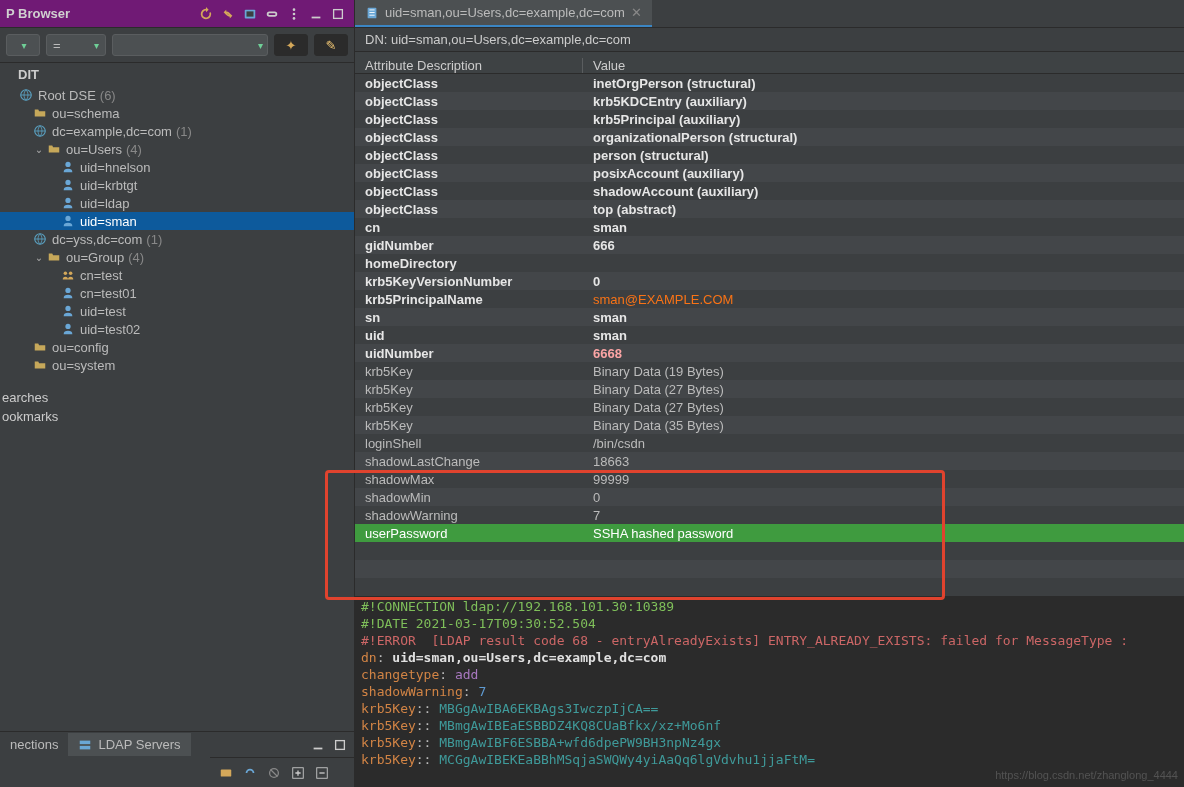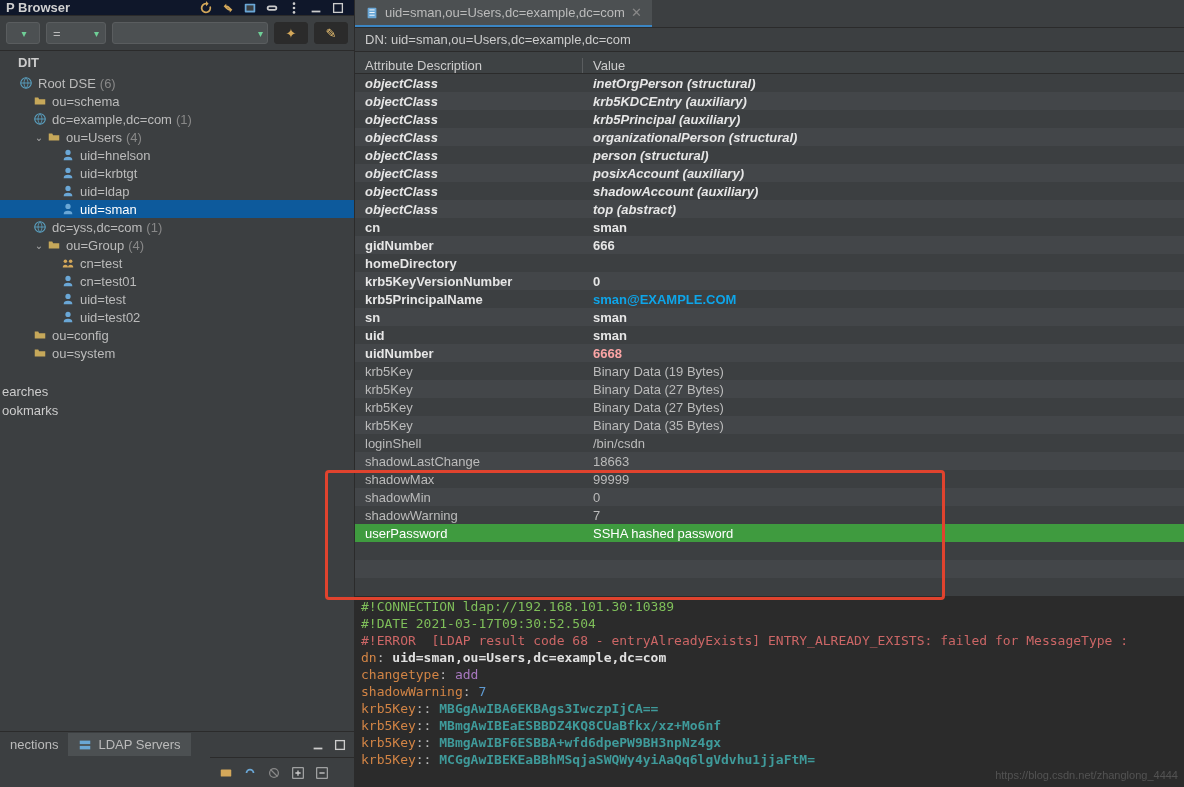--- a/index.html
+++ b/index.html
@@ -18,23 +18,23 @@
 
 .left {
   width: 355px;
   background: #3c3f41;
   display: flex; flex-direction: column;
   border-right: 1px solid #2b2b2b;
 }
 .left-header {
   display: flex; align-items: center; justify-content: space-between;
   padding: 4px 6px;
-  background: #0f172a;
+  background: #701a75;
   border-bottom: 1px solid #2b2b2b;
-  height: 16px;
+  height: 28px;
 }
 .left-header .title { font-weight: 600; color: #d0d0d0; }
 .toolbar-icons { display: flex; gap: 2px; align-items: center; }
 .ticon {
   width: 20px; height: 20px; display: flex; align-items: center; justify-content: center;
   border-radius: 2px; cursor: pointer; color:#ccc;
 }
 .ticon svg { width: 14px; height: 14px; }
 
 .filter-row {
@@ -130,21 +130,21 @@
 
 .trow {
   display:flex; height:18px; align-items:center;
 }
 .trow.even { background:#3c3f41; }
 .trow.odd  { background:#434649; }
 .trow.hl   { background:#3f9b3f; color:#fff; }
 .td { padding:0 10px; overflow:hidden; text-overflow:ellipsis; white-space:nowrap; }
 .td.desc { width:228px; }
 .td.val  { flex:1; }
-.italic-bold { font-style: italic; font-weight: 600; color:#e6e6e6; }
+.italic-bold { font-weight: 600; color:#e6e6e6; }
 .trow.hl .italic-bold, .trow.hl .td { color:#fff; }
 
 .highlight-box {
   position:absolute;
   border: 3px solid #e0432e;
   border-radius: 4px;
   pointer-events:none;
 }
 
 .log-tabs {
@@ -163,21 +163,21 @@
   font-family: "Menlo", "Consolas", monospace;
   font-size: 13px;
   padding: 2px 6px;
   line-height: 17px;
   white-space: pre;
 }
 .c-green  { color:#7fbf5a; }
 .c-orange { color:#d28445; }
 .c-red    { color:#cc6666; }
 .c-blue   { color:#5f9ad1; }
-.c-teal   { color:#3f9a9a;font-weight:bold; }
+.c-teal   { color:#3f9a9a; }
 .c-purple { color:#a878c0; }
 .c-gray   { color:#bbbbbb; }
 .c-white  { color:#e0e0e0; font-weight:600; }
 
 .watermark {
   position:absolute; right: 6px; bottom: 6px;
   color: rgba(200,200,200,0.25);
   font-size: 11px;
   pointer-events: none;
 }
@@ -548,21 +548,21 @@
           </div>
           <div class="trow even">
             <div class="td desc"><span class="" style="font-weight:600;color:#e6e6e6">homeDirectory</span></div>
           </div>
           <div class="trow odd">
             <div class="td desc"><span class="" style="font-weight:600;color:#e6e6e6">krb5KeyVersionNumber</span></div>
             <div class="td val"><span class="" style="font-weight:600;color:#e6e6e6">0</span></div>
           </div>
           <div class="trow even">
             <div class="td desc"><span class="" style="font-weight:600;color:#e6e6e6">krb5PrincipalName</span></div>
-            <div class="td val"><span class="" style="font-weight:700;color:#0ea5e9">sman@EXAMPLE.COM</span></div>
+            <div class="td val"><span class="" style="font-weight:400;color:#f97316">sman@EXAMPLE.COM</span></div>
           </div>
           <div class="trow odd">
             <div class="td desc"><span class="" style="font-weight:600;color:#e6e6e6">sn</span></div>
             <div class="td val"><span class="" style="font-weight:600;color:#e6e6e6">sman</span></div>
           </div>
           <div class="trow even">
             <div class="td desc"><span class="" style="font-weight:600;color:#e6e6e6">uid</span></div>
             <div class="td val"><span class="" style="font-weight:600;color:#e6e6e6">sman</span></div>
           </div>
           <div class="trow odd">

